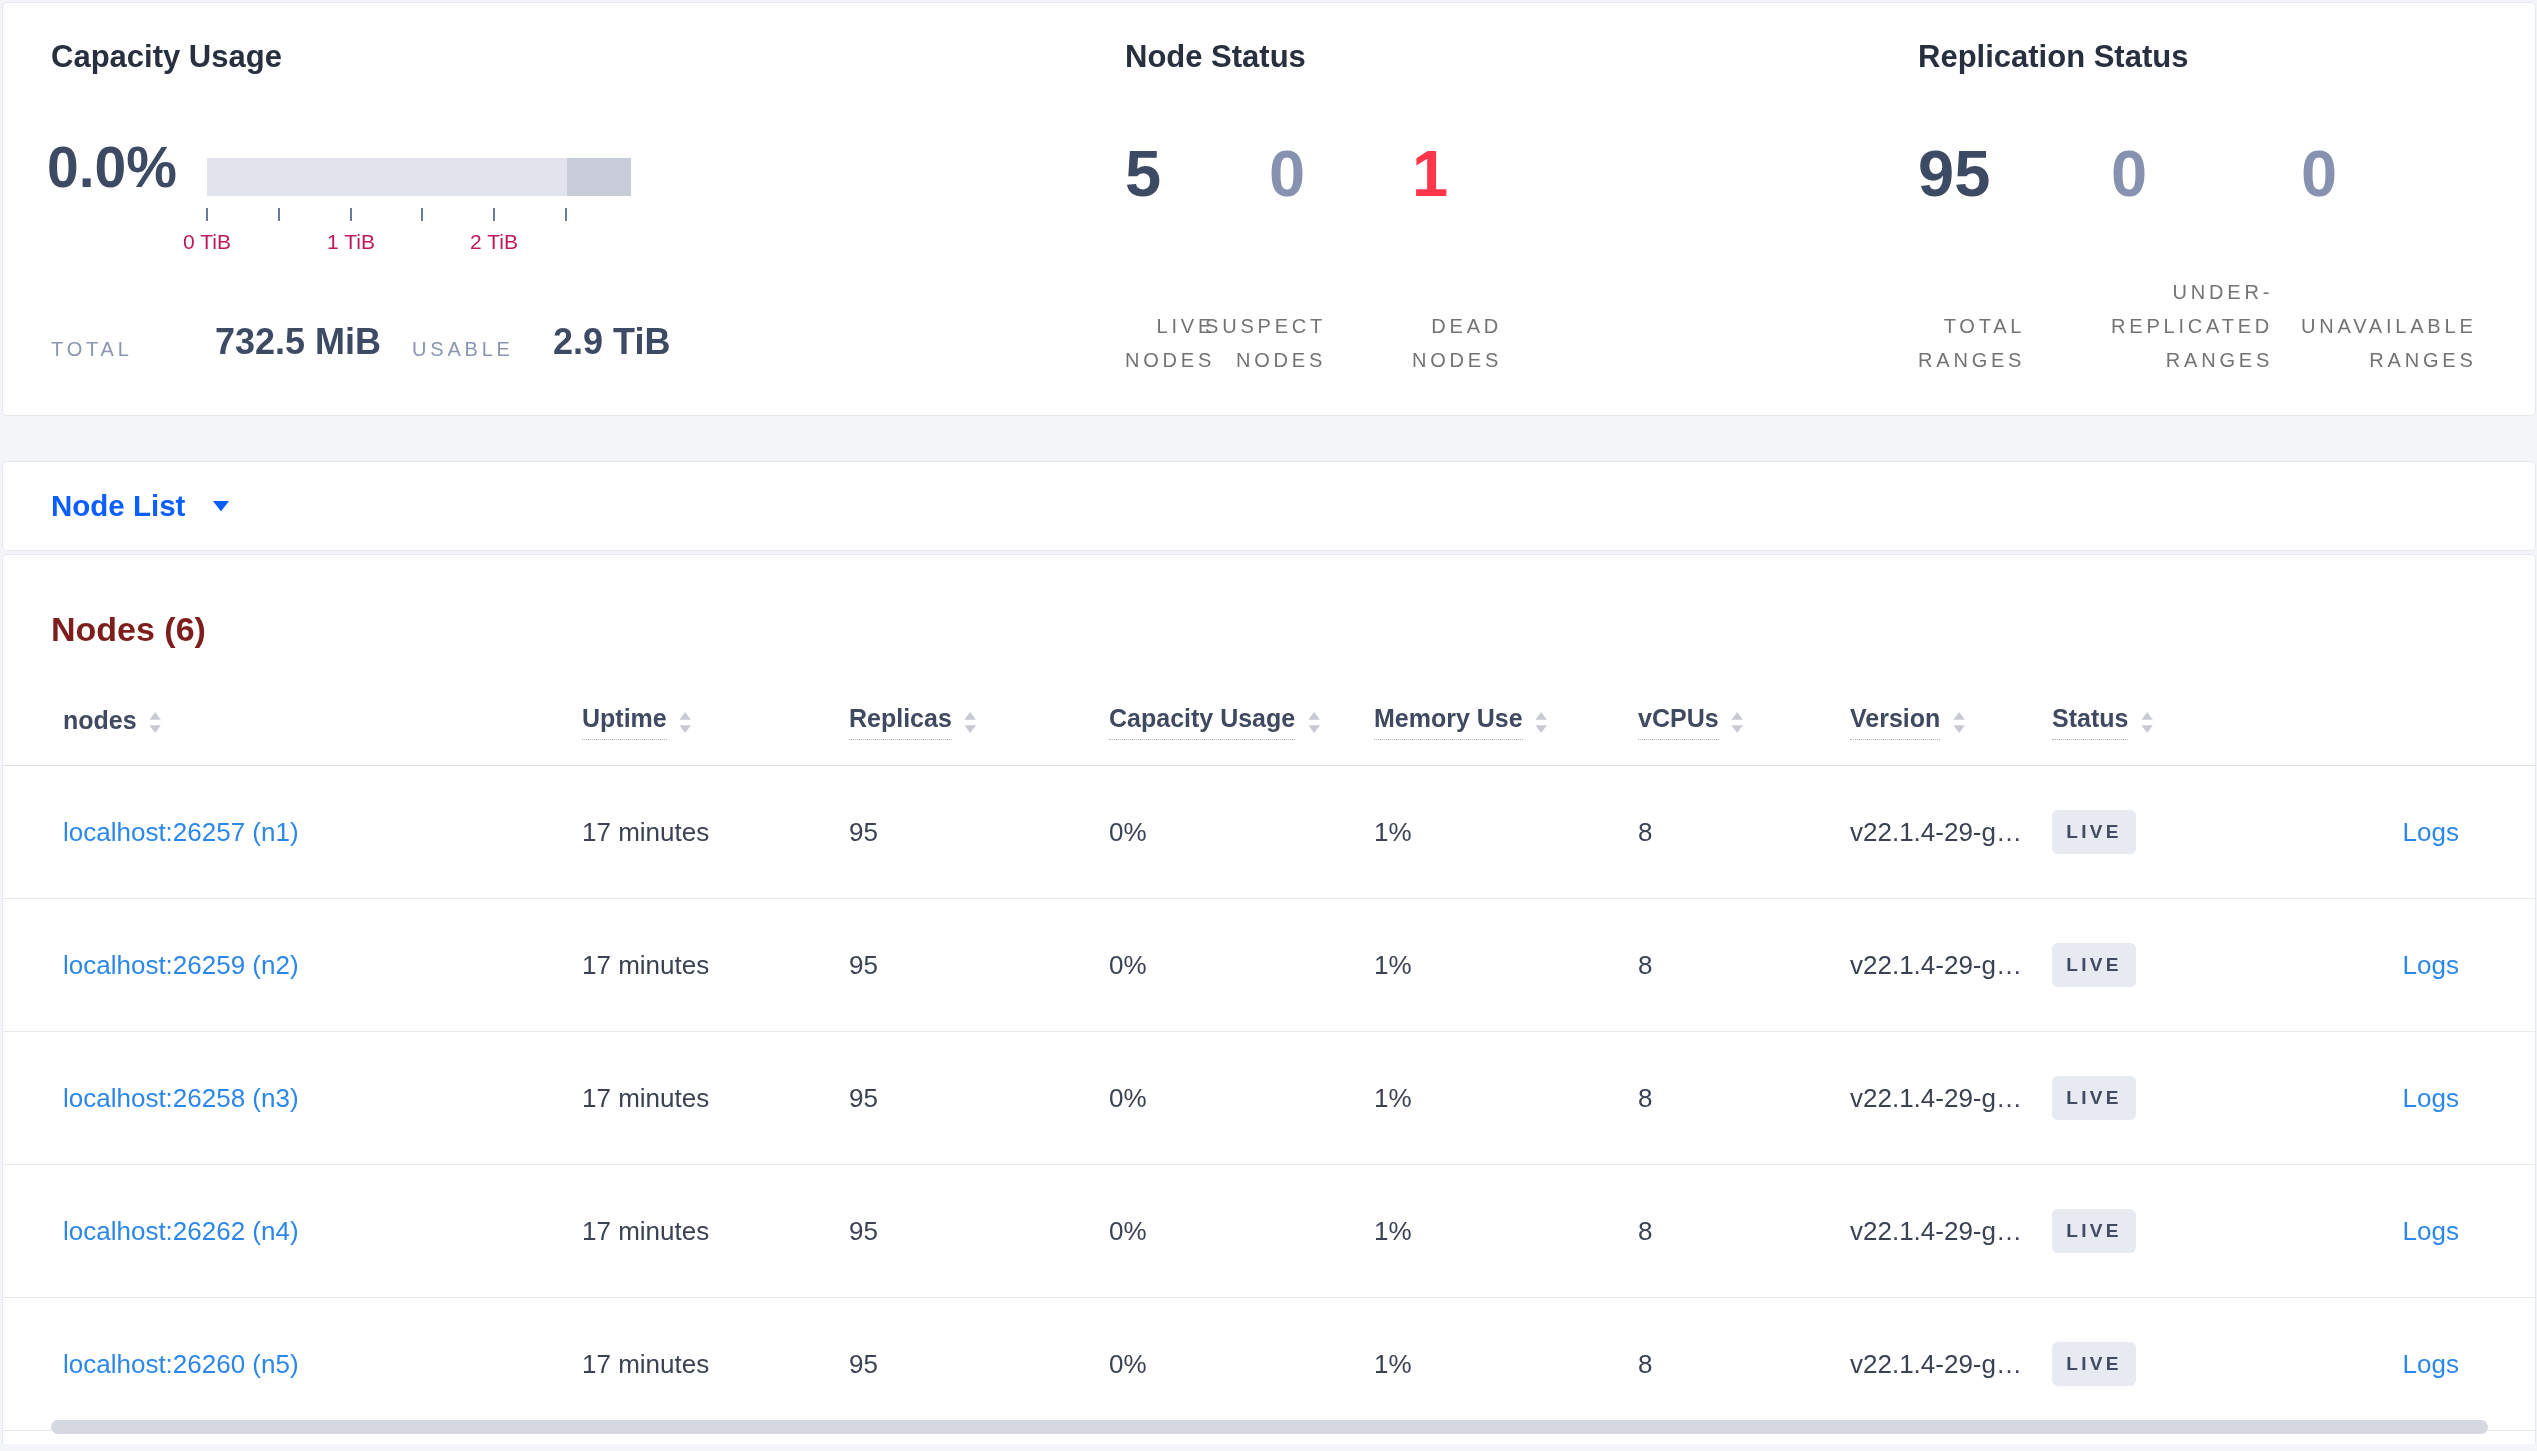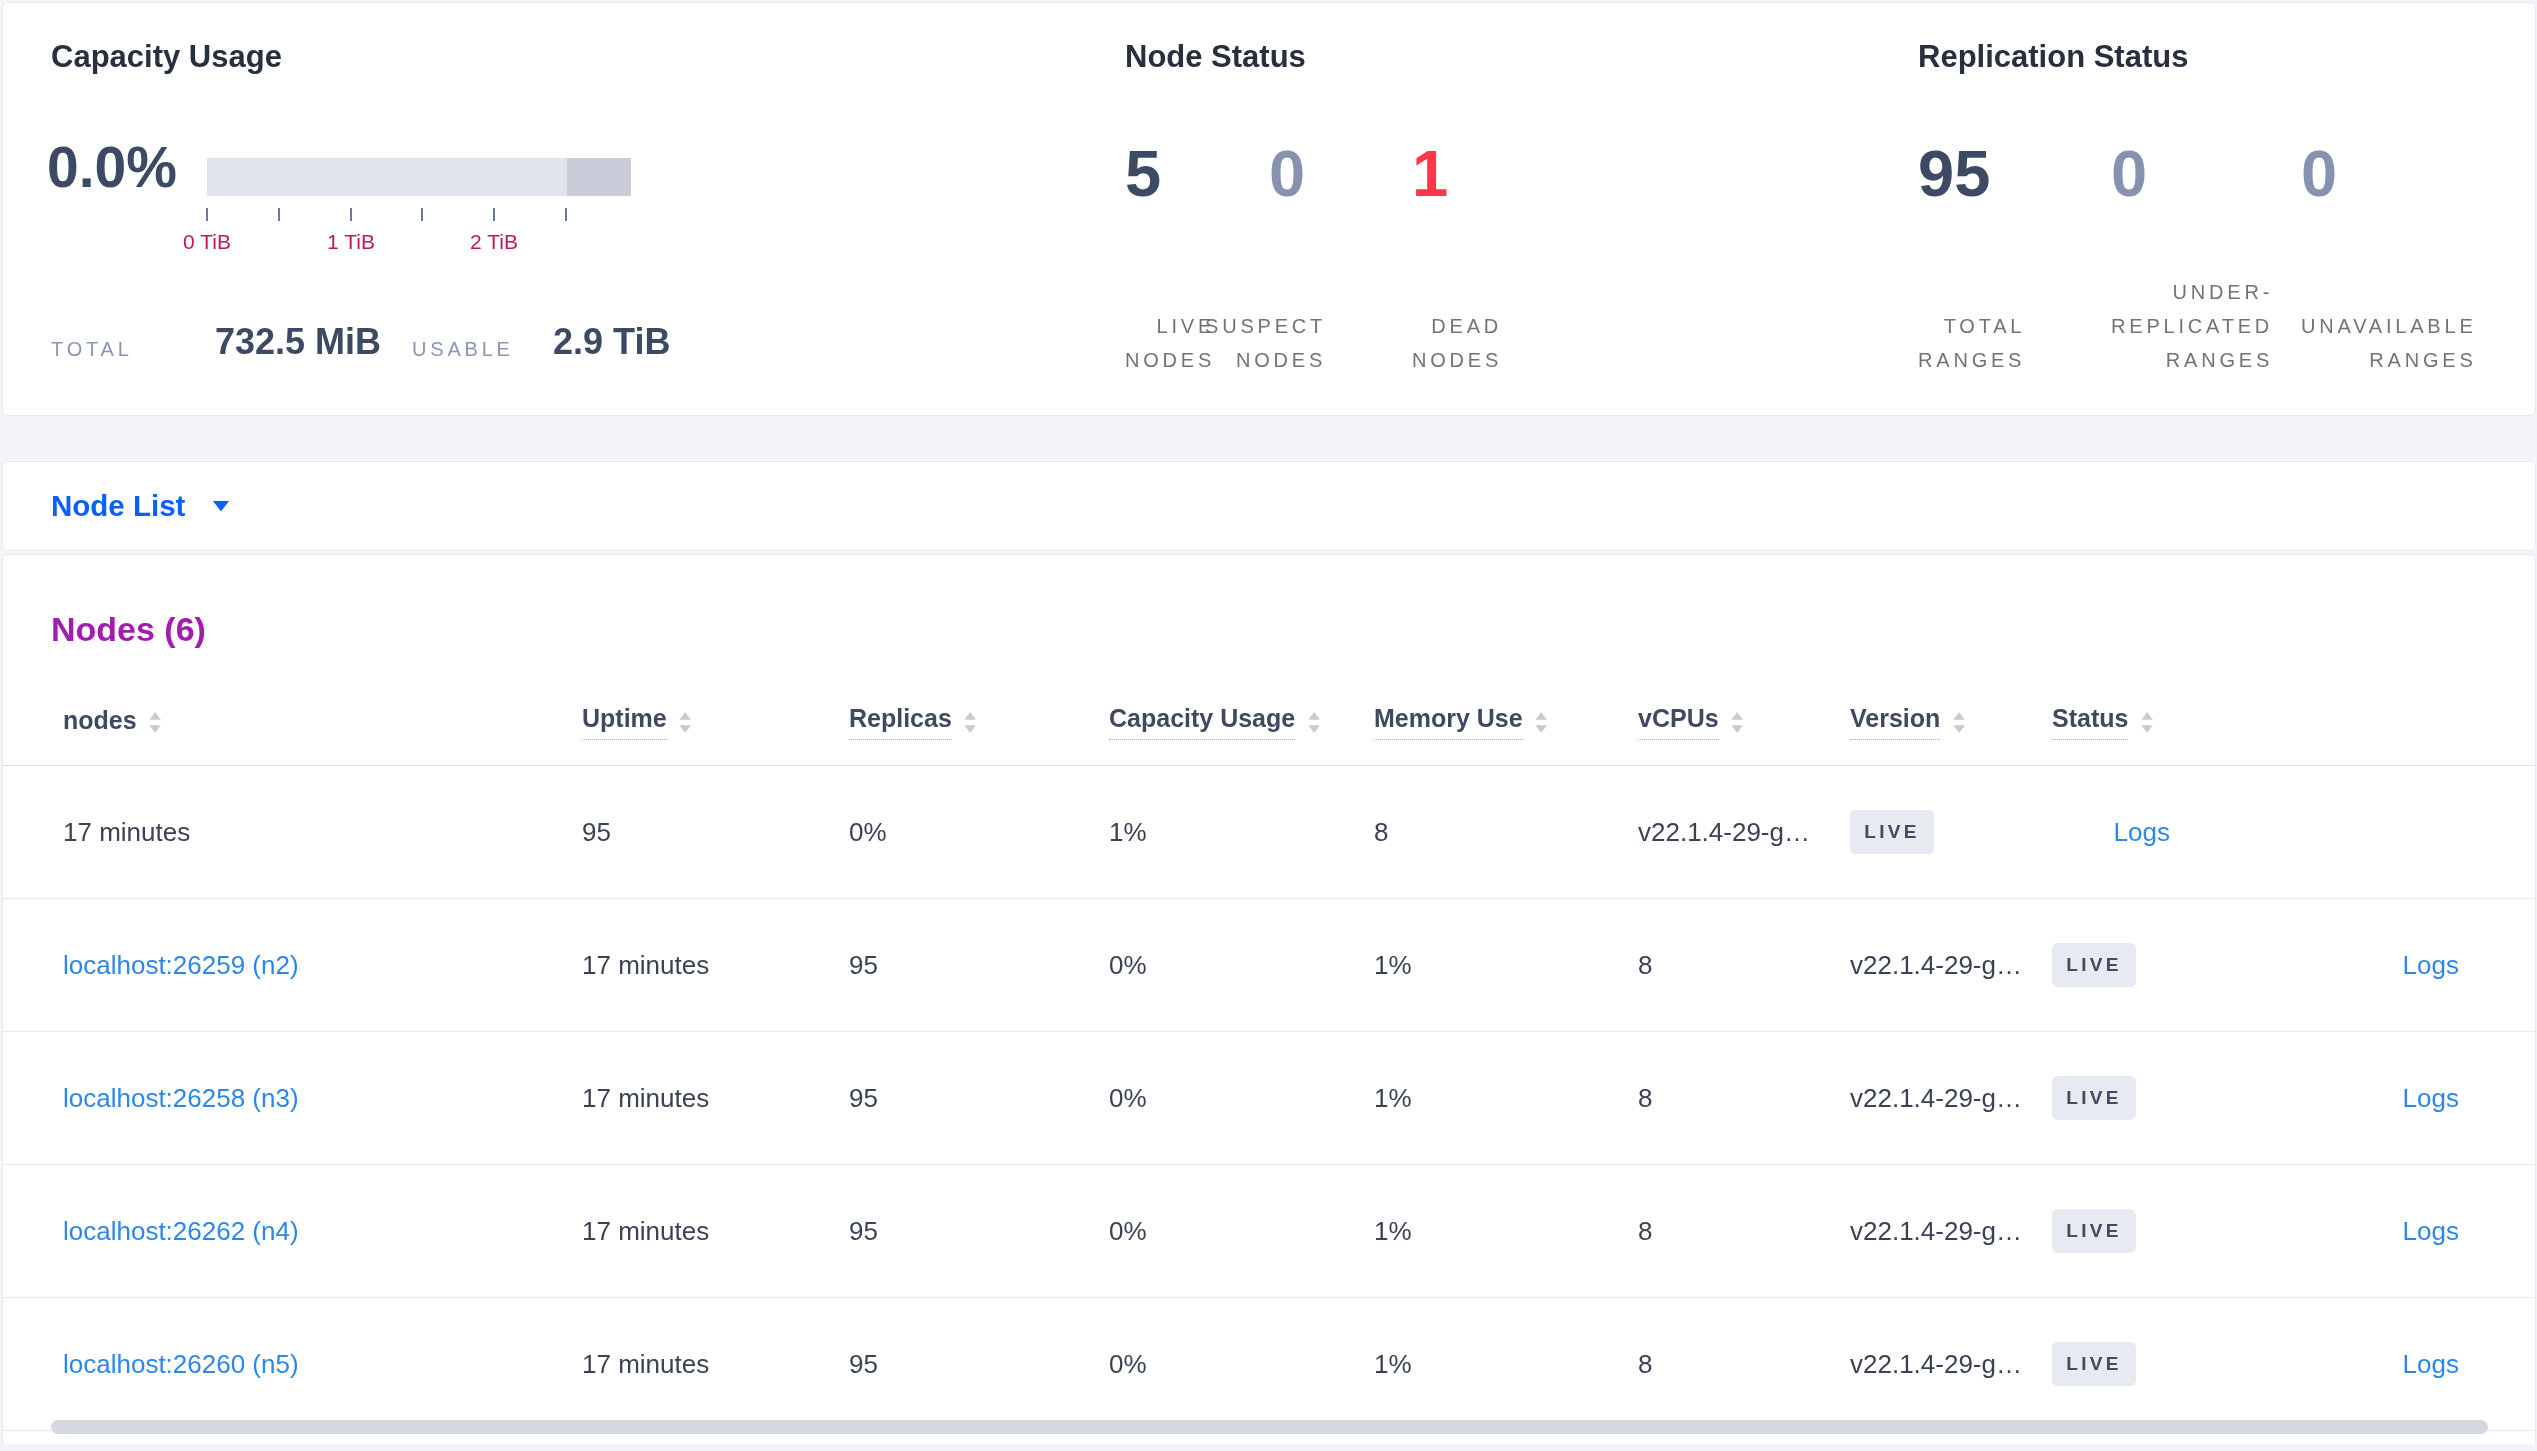--- a/index.html
+++ b/index.html
@@ -76,21 +76,21 @@
   }
   .selector-label { font-size:29.5px; font-weight:600; color:#0b5eff; }
 
   
   .nodes-panel {
     margin-top:2.9px; height:890px; overflow:hidden; position:relative;
     border-bottom:none; border-bottom-left-radius:0; border-bottom-right-radius:0;
   }
   .nodes-title {
     margin:55px 0 0 48px;
-    font-size:34px; font-weight:600; color:#a21caf;
+    font-size:34px; font-weight:600; color:#7f1d1d;
   }
   .tbl-grid {
     display:grid;
     grid-template-columns:519px 267px 260px 265px 264px 212px 202px 194px 1fr;
     padding-left:60px;
   }
   .tbl-header {
     margin-top:30.5px; padding-top:25px; padding-bottom:25px;
     border-bottom:1px solid #dde0e7;
     align-items:center;
@@ -264,20 +264,21 @@
             <svg width="14.3" height="25" viewBox="0 0 15 26">
               <path d="M7.5 2 L13.5 10 L1.5 10 Z" fill="#c7cad2"></path>
               <path d="M1.5 16 L13.5 16 L7.5 24 Z" fill="#c7cad2"></path>
             </svg>
           </span>
       </div>
       <div class="th"></div>
     </div>
 
     <div class="tbl-grid tbl-row">
+      <div><a class="node-link">localhost:26257 (n1)</a></div>
       <div>17 minutes</div>
       <div>95</div>
       <div>0%</div>
       <div>1%</div>
       <div>8</div>
       <div>v22.1.4-29-g…</div>
       <div><span class="badge-live">LIVE</span></div>
       <div class="cell-logs"><a class="logs-link">Logs</a></div>
     </div>
 

